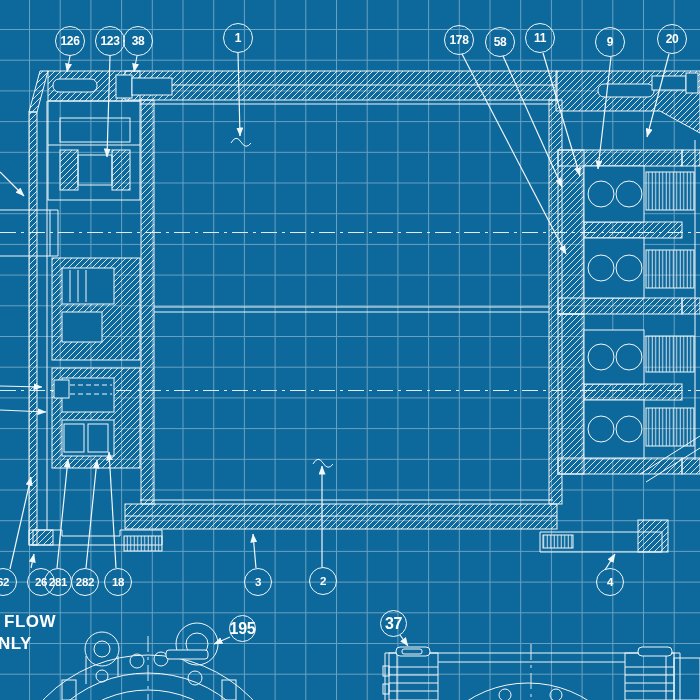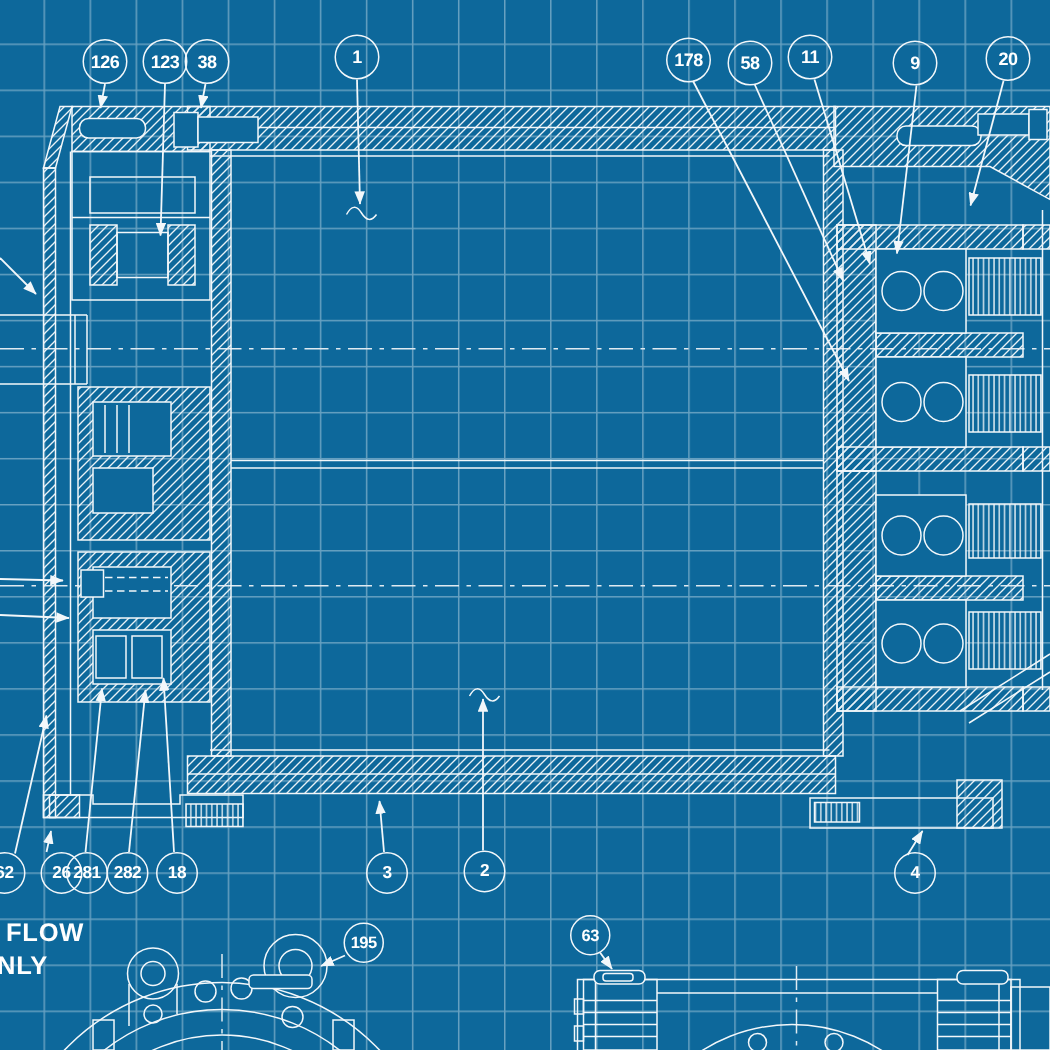--- a/index.html
+++ b/index.html
@@ -23,21 +23,21 @@
   .dash{stroke:var(--line);stroke-width:1;fill:none;stroke-dasharray:5 3;}
   .leader{stroke:var(--line);stroke-width:1.2;fill:none;}
   .balloon{
     position:absolute;border-radius:50%;border:1.6px solid var(--line);
     color:#fff;display:flex;align-items:center;justify-content:center;
     font-weight:bold;box-sizing:border-box;background:transparent;
     letter-spacing:-0.3px;
   }
   .b30{width:30px;height:30px;font-size:12px;}
   .b28{width:28px;height:28px;font-size:11.5px;}
-  .b27{width:27px;height:27px;font-size:11px;}
+  .b27{width:27px;height:27px;font-size:16px;}
   .note{
     position:absolute;color:#ffffff;font-weight:bold;font-size:17px;
     line-height:22px;letter-spacing:0.5px;white-space:pre;
   }
 </style>
 </head>
 <body>
 
 <div class="canvas">
 
@@ -263,18 +263,18 @@
   <div class="balloon b30" style="left:657px;top:24px">20</div>
   <div class="balloon b28" style="left:-11px;top:568px">62</div>
   <div class="balloon b28" style="left:27px;top:568px">26</div>
   <div class="balloon b28" style="left:44px;top:568px">281</div>
   <div class="balloon b28" style="left:71px;top:568px">282</div>
   <div class="balloon b28" style="left:104px;top:568px">18</div>
   <div class="balloon b28" style="left:244px;top:568px">3</div>
   <div class="balloon b28" style="left:309px;top:567px">2</div>
   <div class="balloon b28" style="left:596px;top:568px">4</div>
   <div class="balloon b27" style="left:229px;top:615px">195</div>
-  <div class="balloon b27" style="left:380px;top:610px">63</div>
+  <div class="balloon b27" style="left:380px;top:610px">37</div>
 
   <div class="note" style="left:4px;top:611px">FLOW</div>
   <div class="note" style="left:-2px;top:633px">NLY</div>
 
 </div>
 
 </body></html>

